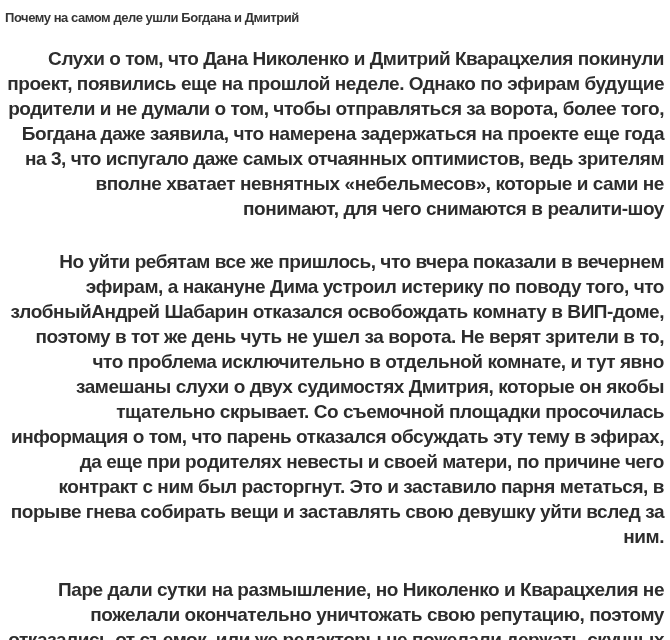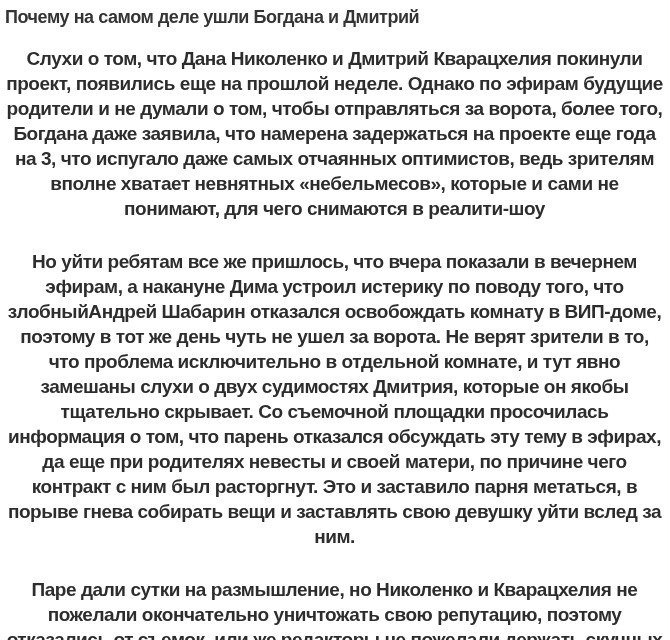--- a/index.html
+++ b/index.html
@@ -12,34 +12,34 @@
     overflow: hidden;
     background: #ffffff;
     font-family: "Liberation Sans", sans-serif;
   }
   .article {
     padding: 5px 6px 0 5px;
     width: 659px;
   }
   .article-title {
     margin: 0 0 16px 0;
-    font-size: 18px;
+    font-size: 13px;
     line-height: 25px;
     font-weight: 700;
     letter-spacing: -0.45px;
     color: #343434;
   }
   .article-paragraph {
     margin: 0 0 28px 0;
     font-size: 19px;
     line-height: 25px;
     font-weight: 700;
     letter-spacing: -0.45px;
     color: #2d2d2d;
-    text-align: center;
+    text-align: right;
   }
 </style>
 </head>
 <body>
 
 <main class="article">
   <h1 class="article-title">Почему на самом деле ушли Богдана и Дмитрий</h1>
   <p class="article-paragraph">Слухи о том, что Дана Николенко и Дмитрий Кварацхелия покинули проект, появились еще на прошлой неделе. Однако по эфирам будущие родители и не думали о том, чтобы отправляться за ворота, более того, Богдана даже заявила, что намерена задержаться на проекте еще года на 3, что испугало даже самых отчаянных оптимистов, ведь зрителям вполне хватает невнятных «небельмесов», которые и сами не понимают, для чего снимаются в реалити-шоу</p>
   <p class="article-paragraph">Но уйти ребятам все же пришлось, что вчера показали в вечернем эфирам, а накануне Дима устроил истерику по поводу того, что злобныйАндрей Шабарин отказался освобождать комнату в ВИП-доме, поэтому в тот же день чуть не ушел за ворота. Не верят зрители в то, что проблема исключительно в отдельной комнате, и тут явно замешаны слухи о двух судимостях Дмитрия, которые он якобы тщательно скрывает. Со съемочной площадки просочилась информация о том, что парень отказался обсуждать эту тему в эфирах, да еще при родителях невесты и своей матери, по причине чего контракт с ним был расторгнут. Это и заставило парня метаться, в порыве гнева собирать вещи и заставлять свою девушку уйти вслед за ним.</p>
   <p class="article-paragraph">Паре дали сутки на размышление, но Николенко и Кварацхелия не пожелали окончательно уничтожать свою репутацию, поэтому отказались от съемок, или же редакторы не пожелали держать скучных участников на проекте, которые не хотят стараться ради высоких рейтингов. Сама Богдана уверяет, что покинуть шоу они решили сами:«…Мы приняли взвешенное решение (в сравнении с попыткой Димы впопыхах покинуть проект во вчерашнем эфире), это наше решение!</p>

